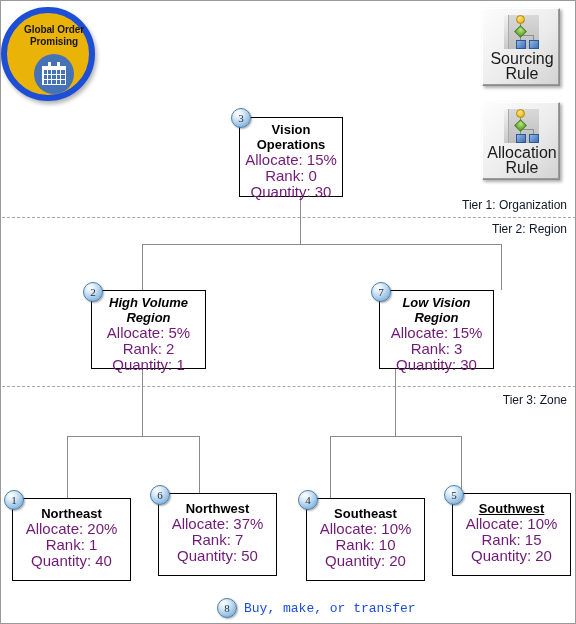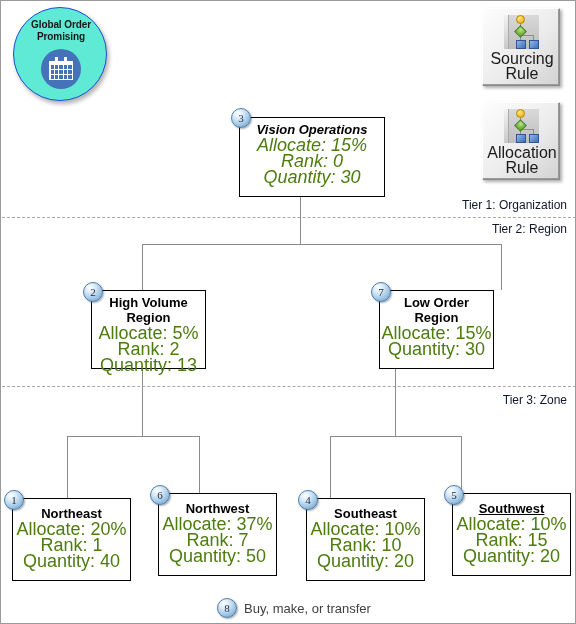--- a/index.html
+++ b/index.html
@@ -17,27 +17,27 @@
     height: 624px;
     background: #ffffff;
     border: 1px solid #9a9a9a;
     box-sizing: border-box;
     overflow: hidden;
   }
 
   
   .logo-circle {
     position: absolute;
-    left: 12px;
+    left: 0;
     top: 6px;
     width: 94px;
     height: 94px;
     border-radius: 50%;
-    border: 1px solid #1d4ed8;
-    background: #5eead4;
+    border: 6px solid #1d4ed8;
+    background: #eab308;
     box-shadow: 2px 3px 4px rgba(0,0,0,0.30);
     box-sizing: border-box;
   }
   .logo-title {
     position: absolute;
     left: 0;
     top: 11px;
     width: 94px;
     text-align: center;
     font-size: 10px;
@@ -188,25 +188,25 @@
     text-align: center;
   }
   .node-title {
     font-size: 13px;
     font-weight: bold;
     color: #000000;
     line-height: 15px;
     margin-top: 4px;
   }
   .node-line {
-    font-size: 18px;
-    color: #4d7c0f;
+    font-size: 15px;
+    color: #701a75;
     line-height: 16px;
   }
-  .node-title.two-line { line-height: 15px; }
+  .node-title.two-line { line-height: 15px; font-style: italic; }
 
   
   .badge {
     position: absolute;
     width: 20px;
     height: 20px;
     border-radius: 50%;
     border: 1px solid #4a7fae;
     background: radial-gradient(circle at 34% 26%, #ffffff 0%, #dceaf6 28%, #9dc3e2 65%, #5a93c4 100%);
     box-shadow: 1px 1px 2px rgba(0,0,0,0.35);
@@ -226,21 +226,22 @@
     display: flex;
     align-items: center;
     gap: 7px;
   }
   .footer-cap .badge {
     position: relative;
     left: 0; top: 0;
   }
   .footer-text {
     font-size: 13px;
-    color: #404040;
+    color: #1d4ed8;
+    font-family: Liberation Mono, monospace;
   }
 </style>
 </head>
 <body>
 
 <div id="canvas">
 
   <div class="logo-circle">
     <div class="logo-title">
       <div>Global Order</div>
@@ -323,41 +324,42 @@
   <div class="conn v" style="left:329px; top:435px; height:62px;"></div>
   <div class="conn v" style="left:460px; top:435px; height:62px;"></div>
 
   <div class="tier-label" style="top:197px;">Tier 1: Organization</div>
   <div class="tier-sep" style="top:216px;"></div>
   <div class="tier-label" style="top:221px;">Tier 2: Region</div>
 
   <div class="tier-sep" style="top:385px;"></div>
   <div class="tier-label" style="top:392px;">Tier 3: Zone</div>
 
-  <div class="node" style="left:238px; top:116px; width:146px; height:80px;font-style:italic;">
+  <div class="node" style="left:238px; top:116px; width:104px; height:80px;">
     <div class="node-title">Vision Operations</div>
     <div class="node-line">Allocate: 15%</div>
     <div class="node-line">Rank: 0</div>
     <div class="node-line">Quantity: 30</div>
   </div>
   <div class="badge" style="left:230px; top:107px;">3</div>
 
   <div class="node" style="left:90px; top:289px; width:115px; height:79px;">
     <div class="node-title two-line">High Volume</div>
     <div class="node-title two-line" style="margin-top:0;">Region</div>
     <div class="node-line">Allocate: 5%</div>
     <div class="node-line">Rank: 2</div>
-    <div class="node-line">Quantity: 13</div>
+    <div class="node-line">Quantity: 1</div>
   </div>
   <div class="badge" style="left:82px; top:281px;">2</div>
 
   <div class="node" style="left:378px; top:289px; width:115px; height:79px;">
-    <div class="node-title two-line">Low Order</div>
+    <div class="node-title two-line">Low Vision</div>
     <div class="node-title two-line" style="margin-top:0;">Region</div>
     <div class="node-line">Allocate: 15%</div>
+    <div class="node-line">Rank: 3</div>
     <div class="node-line">Quantity: 30</div>
   </div>
   <div class="badge" style="left:370px; top:281px;">7</div>
 
   <div class="node" style="left:11px; top:497px; width:119px; height:83px;">
     <div class="node-title" style="margin-top:7px;">Northeast</div>
     <div class="node-line">Allocate: 20%</div>
     <div class="node-line">Rank: 1</div>
     <div class="node-line">Quantity: 40</div>
   </div>

